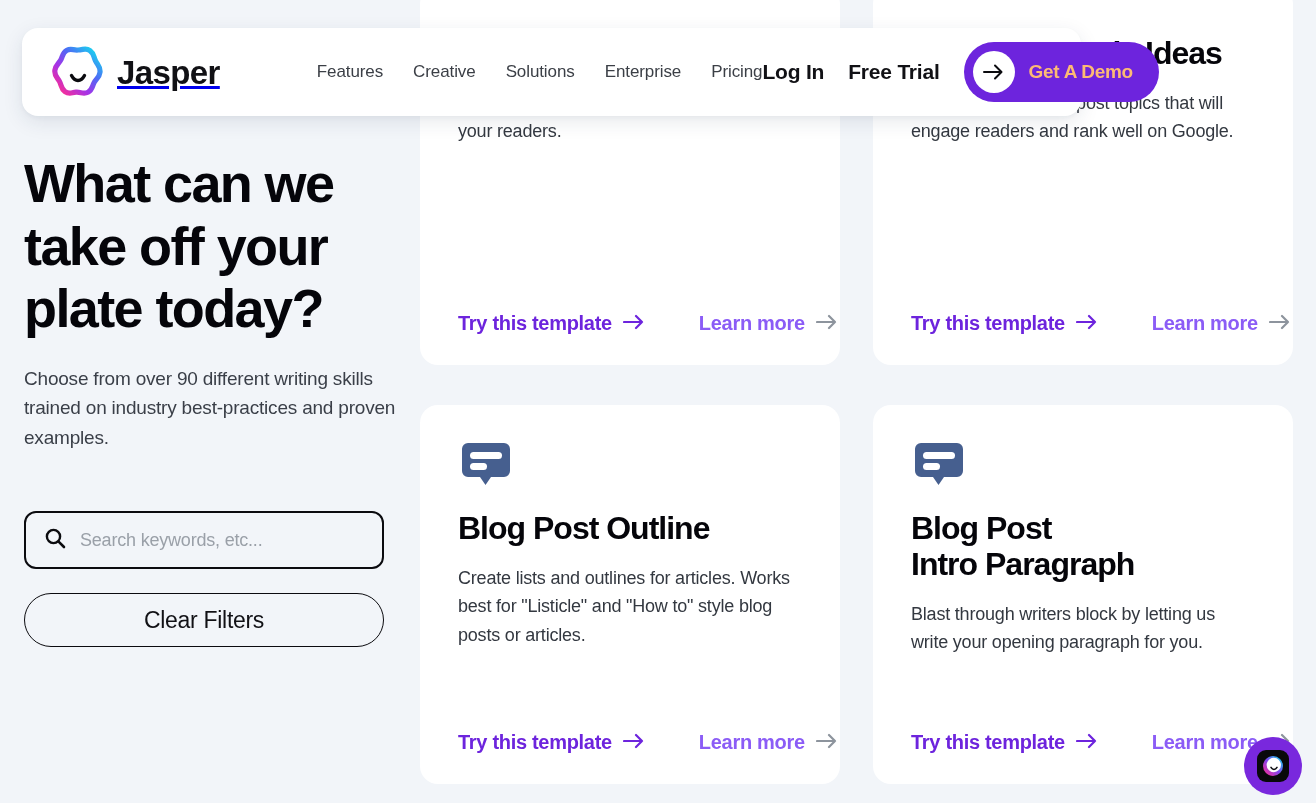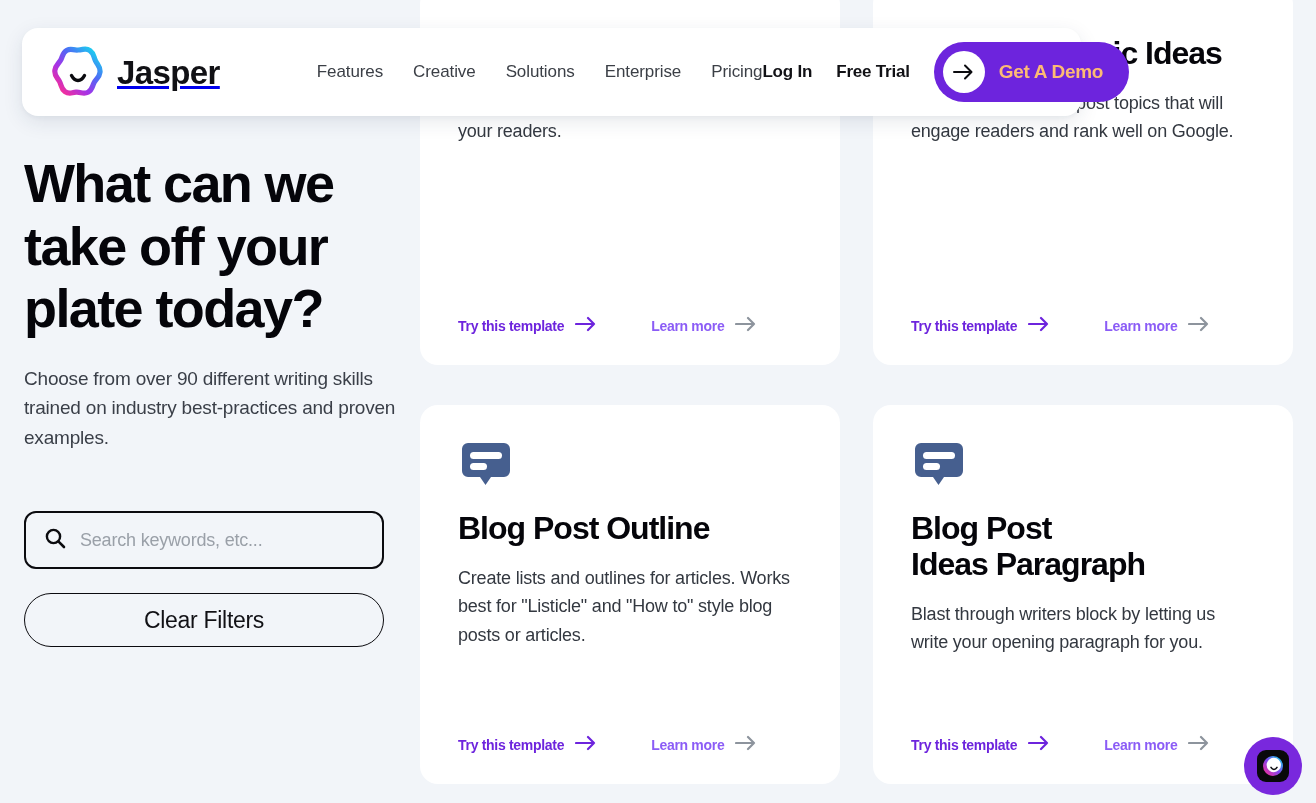--- a/index.html
+++ b/index.html
@@ -62,21 +62,21 @@
     white-space: nowrap;
   }
 
   .header-right {
     margin-left: auto;
     display: flex;
     align-items: center;
     gap: 24px;
   }
   .auth-link {
-    font-size: 17px;
+    font-size: 21px;
     font-weight: 700;
     color: #111115;
     text-decoration: none;
     letter-spacing: -0.2px;
     white-space: nowrap;
   }
 
   .cta {
     display: flex;
     align-items: center;
@@ -213,21 +213,21 @@
     margin-top: auto;
     padding-top: 26px;
     display: flex;
     align-items: center;
     gap: 54px;
   }
   .card-link {
     display: inline-flex;
     align-items: center;
     gap: 11px;
-    font-size: 14px;
+    font-size: 20px;
     font-weight: 700;
     text-decoration: none;
     letter-spacing: -0.3px;
     white-space: nowrap;
   }
   .card-link.primary { color: #6d24dd; }
   .card-link.secondary { color: #8b5cf6; text-align: center; }
 
   
   .chat-launcher {
@@ -351,21 +351,21 @@
 
   <div class="card">
     <div class="card-icon">
       <svg width="56" height="56" viewBox="0 0 56 56">
         <path d="M4 10a6 6 0 0 1 6-6h36a6 6 0 0 1 6 6v22a6 6 0 0 1-6 6H33l-5.5 8-5.5-8H10a6 6 0 0 1-6-6z" fill="#465f8f"></path>
         <rect x="12" y="13" width="32" height="7" rx="3.5" fill="#ffffff"></rect>
         <rect x="12" y="24" width="17" height="7" rx="3.5" fill="#ffffff"></rect>
       </svg>
     </div>
     <div class="card-title" style="white-space:pre-line;">Blog Post
-Ideas Paragraph</div>
+Intro Paragraph</div>
     <div class="card-desc">Blast through writers block by letting us write your opening paragraph for you.</div>
     <div class="card-links">
       <a class="card-link primary" href="#">
         <span>Try this template</span>
         <span>
           <svg width="22" height="16" viewBox="0 0 22 16">
               <path d="M1 8h18M13 2l6 6-6 6" stroke="#6d24dd" stroke-width="2.2" fill="none" stroke-linecap="round" stroke-linejoin="round"></path>
             </svg>
         </span>
       </a>

